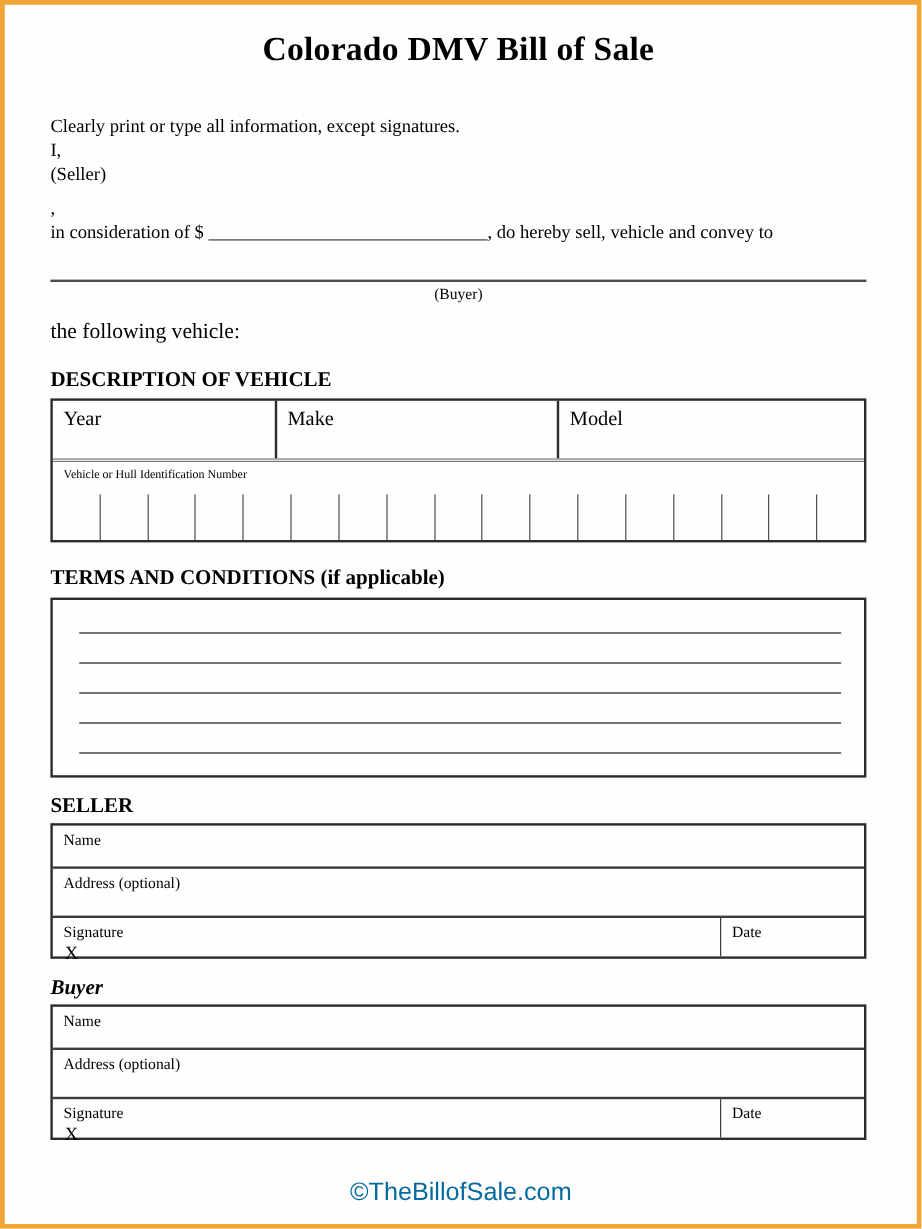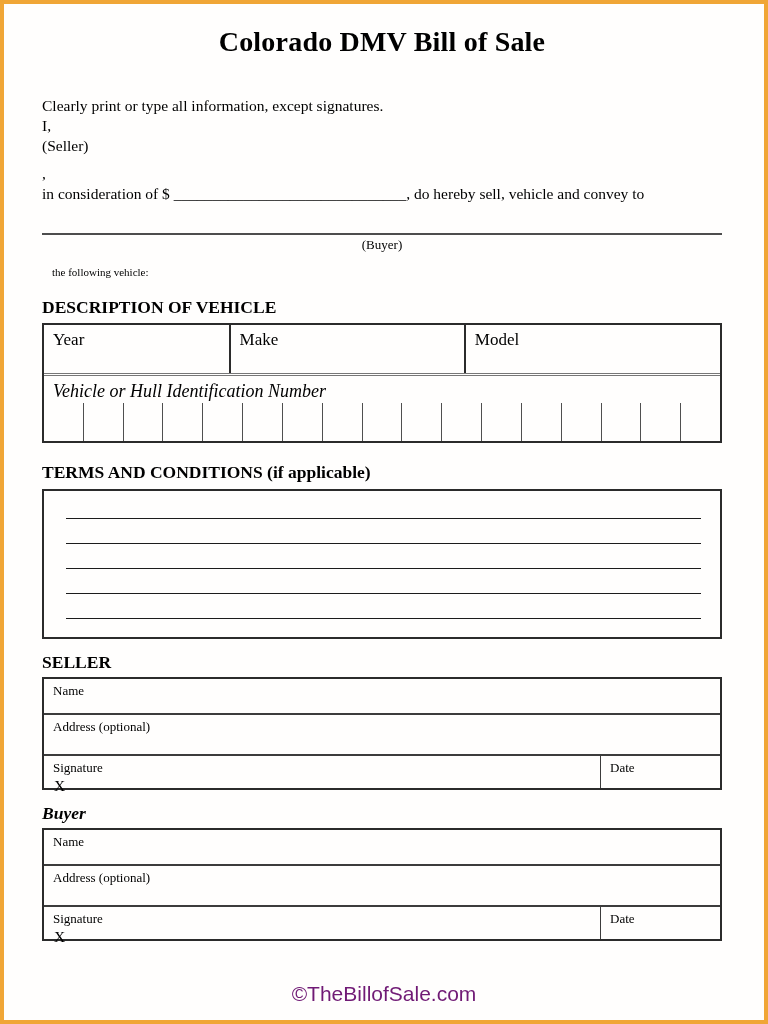--- a/index.html
+++ b/index.html
@@ -26,35 +26,35 @@
   .intro p { line-height: 20px; }
   .comma-line { margin-top: 8px; }
   .consideration-line { white-space: nowrap; line-height: 21px; }
   .blank-underscores { letter-spacing: 0; }
   .buyer-line {
     margin-top: 29px;
     height: 0;
     border-top: 2px solid #4d4d4d;
   }
   .buyer-caption { text-align: center; font-size: 13px; margin-top: 2px; }
-  .following { font-size: 11px; margin-top: 13px; margin-left: 10px; }
+  .following { font-size: 18px; margin-top: 13px; }
   .section-heading {
     font-size: 17.5px;
     font-weight: bold;
     margin-top: 19px;
   }
   
   .vtable { margin-top: 5px; border: 2px solid #2b2b2b; }
   .vrow1 { display: flex; height: 48px; }
   .vcell { padding: 5px 0 0 9px; font-size: 17px; }
   .vcell.year  { width: 27.3%; }
   .vcell.make  { width: 34.8%; border-left: 2px solid #2b2b2b; }
   .vcell.model { width: 37.9%; border-left: 2px solid #2b2b2b; }
   .vrow2 { border-top: 3px double #777; height: 68px; position: relative; }
-  .vin-label { font-size: 18px; padding: 5px 0 0 9px; font-style: italic; }
+  .vin-label { font-size: 10px; padding: 5px 0 0 9px; }
   .vin-boxes {
     position: absolute; left: 0; right: 0; bottom: 0;
     height: 38px; display: flex;
   }
   .vin-cell { flex: 1; }
   .vin-cell + .vin-cell { border-left: 1.5px solid #4f4f4f; }
   
   .terms-box { margin-top: 6px; border: 2px solid #2b2b2b; height: 150px; }
   .terms-line {
     height: 0;
@@ -72,21 +72,21 @@
   .date-cell { width: 120px; border-left: 1.5px solid #3c3c3c; }
   .sig-x { display: block; font-size: 15.5px; font-weight: normal; padding: 1px 0 0 10px; }
   .buyer-group .section-heading { margin-top: 13px; font-style: italic; }
   .seller-group .section-heading { margin-top: 13px; }
   .footer {
     position: absolute;
     left: 0; right: 0; bottom: 14px;
     text-align: center;
     font-family: "Liberation Sans", "DejaVu Sans", sans-serif;
     font-size: 21px;
-    color: #701a75;
+    color: #0369a1;
   }
 </style>
 </head>
 <body>
 
 <div class="page">
 
   <h1 class="title">Colorado DMV Bill of Sale</h1>
 
   <div class="intro">

